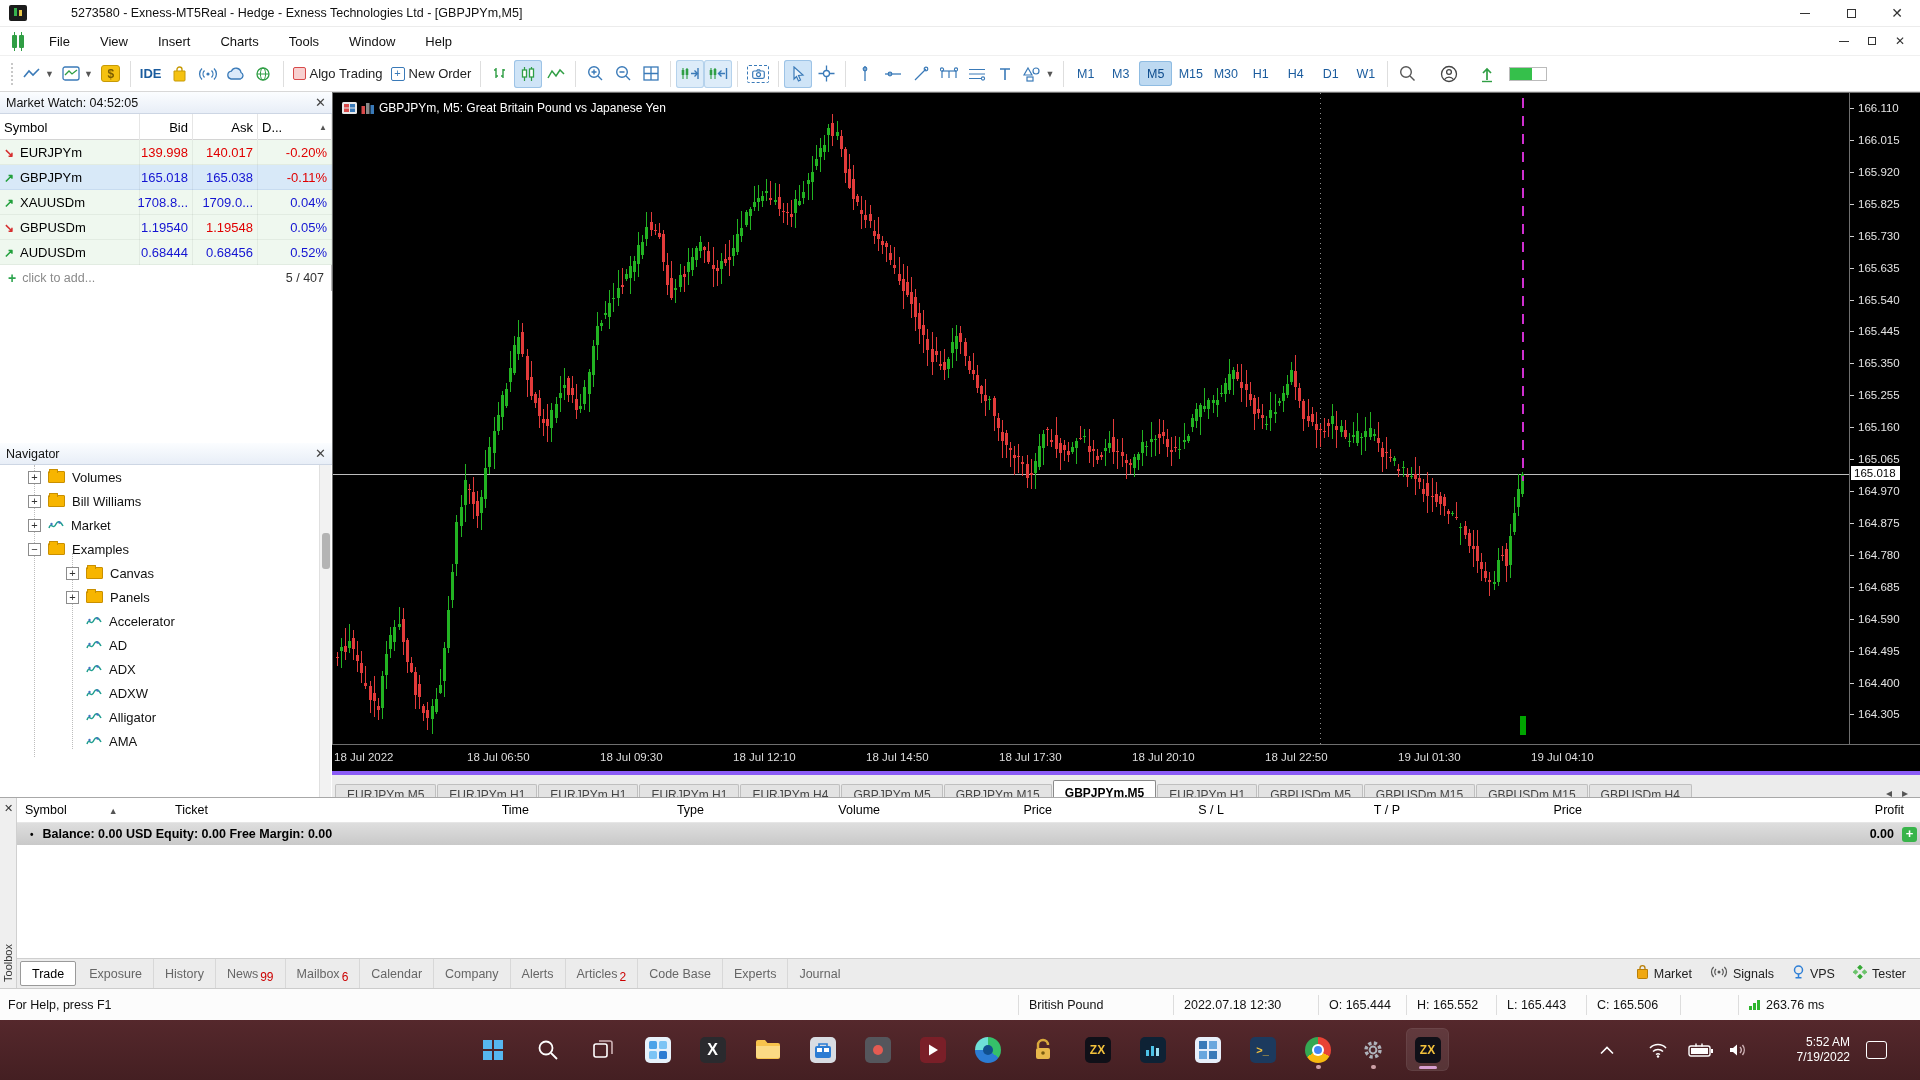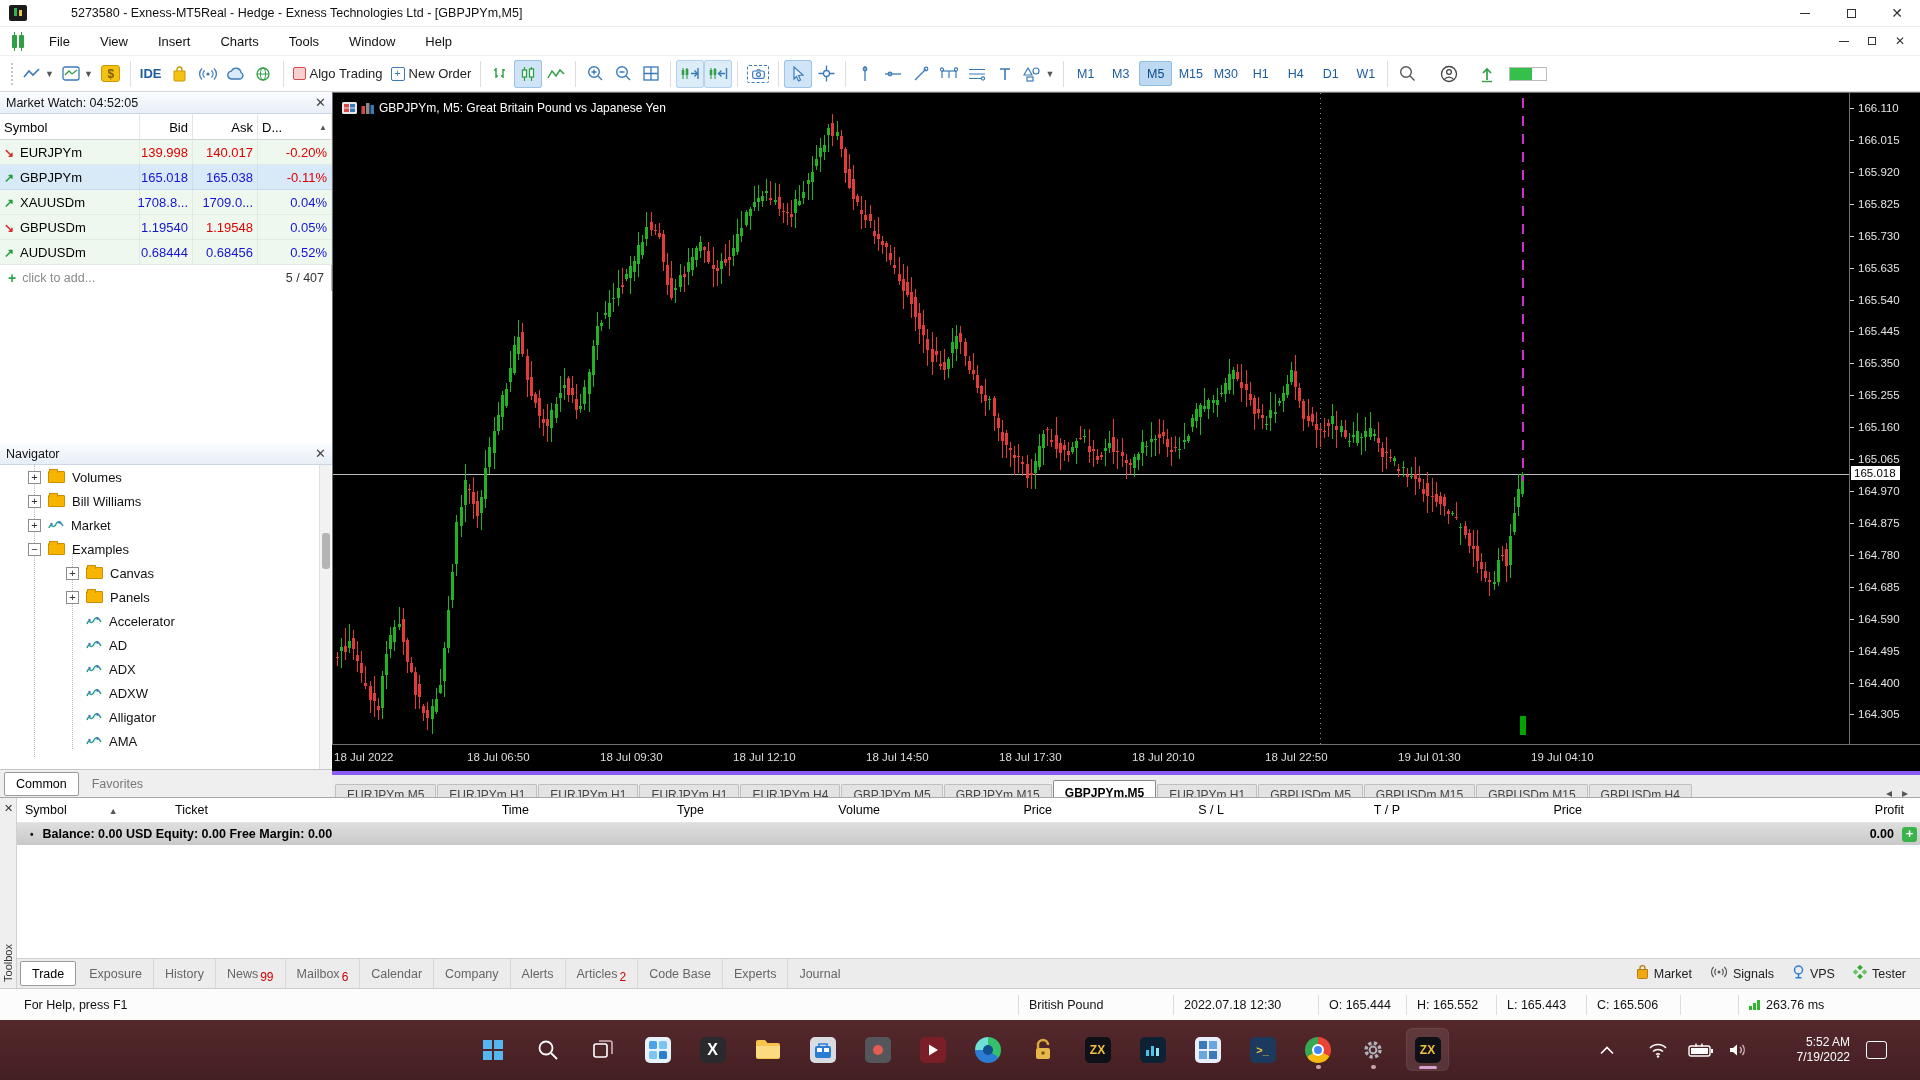--- a/index.html
+++ b/index.html
@@ -117,21 +117,21 @@
   .btab { padding:0 11px; height:30px; display:flex; align-items:center; color:#666; border-right:1px solid #d8d8d8; }
   .btab:last-of-type { border-right:none; }
   .btab.on { background:#fff; color:#000; border:1px solid #9a9a9a; height:25px; border-radius:2px; margin-right:2px; }
   .badge { color:#cc0000; font-size:12px; margin-left:2px; align-self:flex-end; padding-bottom:5px; }
   .services { margin-left:auto; display:flex; align-items:center; gap:18px; padding-right:14px; color:#222; }
   .svc { display:flex; align-items:center; gap:5px; }
 
   
   .statusbar { position:absolute; left:0; top:988px; width:1920px; height:32px; background:#fcfcfc; border-top:1px solid #ccc; display:flex; align-items:center; font-size:12.5px; color:#111; }
   .sb-cell { border-left:1px solid #ddd; height:20px; display:flex; align-items:center; padding:0 10px; white-space:nowrap; }
-  .sb-help { padding-left:24px; }
+  .sb-help { padding-left:8px; }
   .sb-spacer { flex:1; }
   .lat-bars { display:flex; align-items:flex-end; gap:1px; margin-right:6px; }
   .lat-bars i { display:block; width:3px; background:#2db52d; }
 
   
   .taskbar { position:absolute; left:0; top:1020px; width:1920px; height:60px; background:linear-gradient(#55282c,#441f22); }
   .tk-icons { position:absolute; left:472px; top:9px; display:flex; gap:14px; }
   .ticon { width:41px; height:41px; border-radius:5px; display:flex; align-items:center; justify-content:center; position:relative; }
   .ticon.dot::after { content:""; position:absolute; bottom:1px; left:50%; margin-left:-2px; width:5px; height:4px; border-radius:2px; background:#cda0a6; }
   .ticon.active { background:rgba(255,255,255,0.09); box-shadow:0 0 0 1px rgba(255,255,255,0.14); }
@@ -578,24 +578,20 @@
                   <circle cx="3.5" cy="5" r="1.2" fill="#4472c4"></circle>
                   <circle cx="11.5" cy="3.5" r="1.2" fill="#4472c4"></circle>
                 </svg>
               </span>
               <span>AMA</span>
             </div>
             <div class="nav-scroll">
               <div class="nav-thumb"></div>
             </div>
         </div>
-        <div class="panel-tabs" id="nav-tabs">
-            <div class="ptab on">Common</div>
-            <div class="ptab">Favorites</div>
-          </div>
       </div>
     </div>
 
     <div class="chart-col">
       <div class="plot">
         <div class="chart-title">
           <svg width="15" height="12" viewBox="0 0 15 12">
               <rect x="0" y="0" width="15" height="12" rx="1.5" fill="#e8e8e8"></rect>
               <rect x="2" y="2" width="5" height="3.5" fill="#d84a4a"></rect>
               <rect x="8" y="2" width="5" height="3.5" fill="#3a7ab8"></rect>

